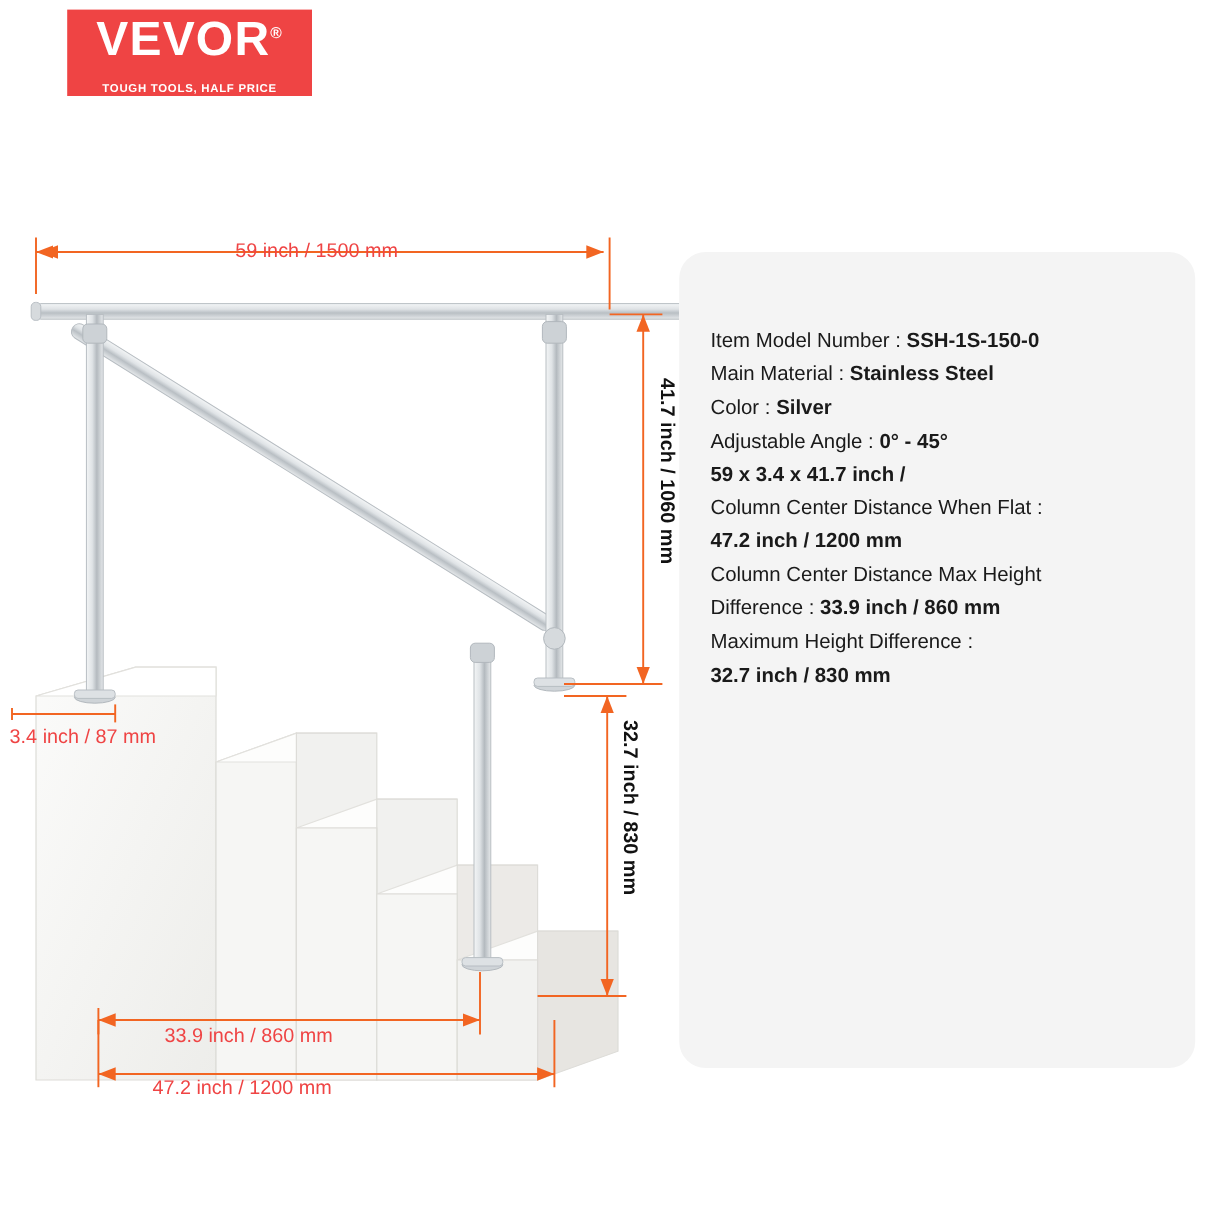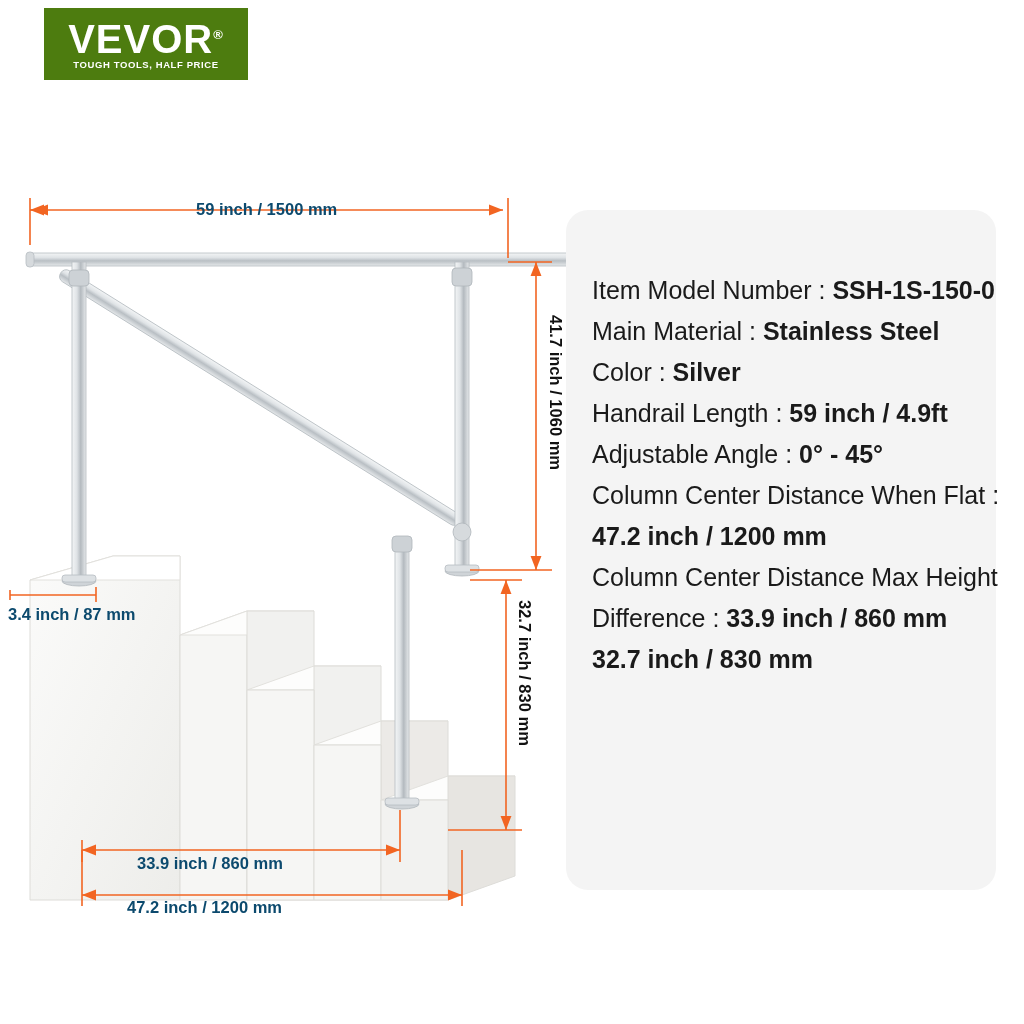--- a/index.html
+++ b/index.html
@@ -11,48 +11,48 @@
     height: 1024px;
     background: #ffffff;
     font-family: "Liberation Sans", sans-serif;
     overflow: hidden;
     position: relative;
   }
 
   
   .logo-block {
     position: absolute;
-    left: 44px;
+    left: 56px;
     top: 8px;
     width: 204px;
     height: 72px;
-    background: #4d7c0f;
+    background: #ef4444;
     display: flex;
     flex-direction: column;
     align-items: center;
-    justify-content: center;
+    justify-content: flex-end;
   }
   .logo-word {
     color: #ffffff;
     font-size: 40px;
     font-weight: bold;
     letter-spacing: 1px;
     line-height: 1;
     position: relative;
   }
   .logo-reg {
     font-size: 13px;
     vertical-align: super;
     font-weight: bold;
   }
   .logo-tag {
     color: #ffffff;
     font-size: 9.5px;
     letter-spacing: 0.6px;
-    margin-top: 0;
+    margin-top: 16px;
     font-weight: bold;
   }
 
   
   .spec-panel {
     position: absolute;
     left: 566px;
     top: 210px;
     width: 430px;
     height: 680px;
@@ -60,21 +60,21 @@
     border-radius: 22px;
     box-sizing: border-box;
     padding: 60px 20px 20px 26px;
   }
   .spec-list {
     list-style: none;
     margin: 0;
     padding: 0;
   }
   .spec-list li {
-    font-size: 25px;
+    font-size: 17px;
     color: #1a1a1a;
     line-height: 1.64;
     white-space: nowrap;
   }
   .spec-label { font-weight: normal; }
   .spec-value { font-weight: bold; }
   .spec-cont { font-weight: bold; }
 
   
   .drawing {
@@ -83,22 +83,22 @@
     top: 150px;
     width: 566px;
     height: 800px;
   }
   .drawing svg { display: block; }
 
   
   .dim-text {
     position: absolute;
     font-size: 16.5px;
-    font-weight: bold;
-    color: #0c4a6e;
+    font-weight: normal;
+    color: #ef4444;
     white-space: nowrap;
   }
   .dim-top {
     left: 196px;
     top: 50px;
   }
   .dim-bottom-1 {
     left: 137px;
     top: 704px;
   }
@@ -262,37 +262,39 @@
     </li>
     <li>
       <span class="spec-label">Main Material&nbsp;:</span>
       <span class="spec-value">Stainless Steel</span>
     </li>
     <li>
       <span class="spec-label">Color&nbsp;:</span>
       <span class="spec-value">Silver</span>
     </li>
     <li>
-      <span class="spec-label">Handrail Length&nbsp;:</span>
-      <span class="spec-value">59 inch / 4.9ft</span>
-    </li>
-    <li>
       <span class="spec-label">Adjustable Angle&nbsp;:</span>
       <span class="spec-value">0° - 45°</span>
     </li>
     <li>
+      <span class="spec-cont">59 x 3.4 x 41.7 inch /</span>
+    </li>
+    <li>
       <span class="spec-label">Column Center Distance When Flat&nbsp;:</span>
     </li>
     <li>
       <span class="spec-cont">47.2 inch / 1200 mm</span>
     </li>
     <li>
       <span class="spec-label">Column Center Distance Max Height</span>
     </li>
     <li>
       <span class="spec-label">Difference&nbsp;:</span>
       <span class="spec-value">33.9 inch / 860 mm</span>
     </li>
     <li>
+      <span class="spec-label">Maximum Height Difference&nbsp;:</span>
+    </li>
+    <li>
       <span class="spec-cont">32.7 inch / 830 mm</span>
     </li>
   </ul>
 </div>
 
 </body></html>

